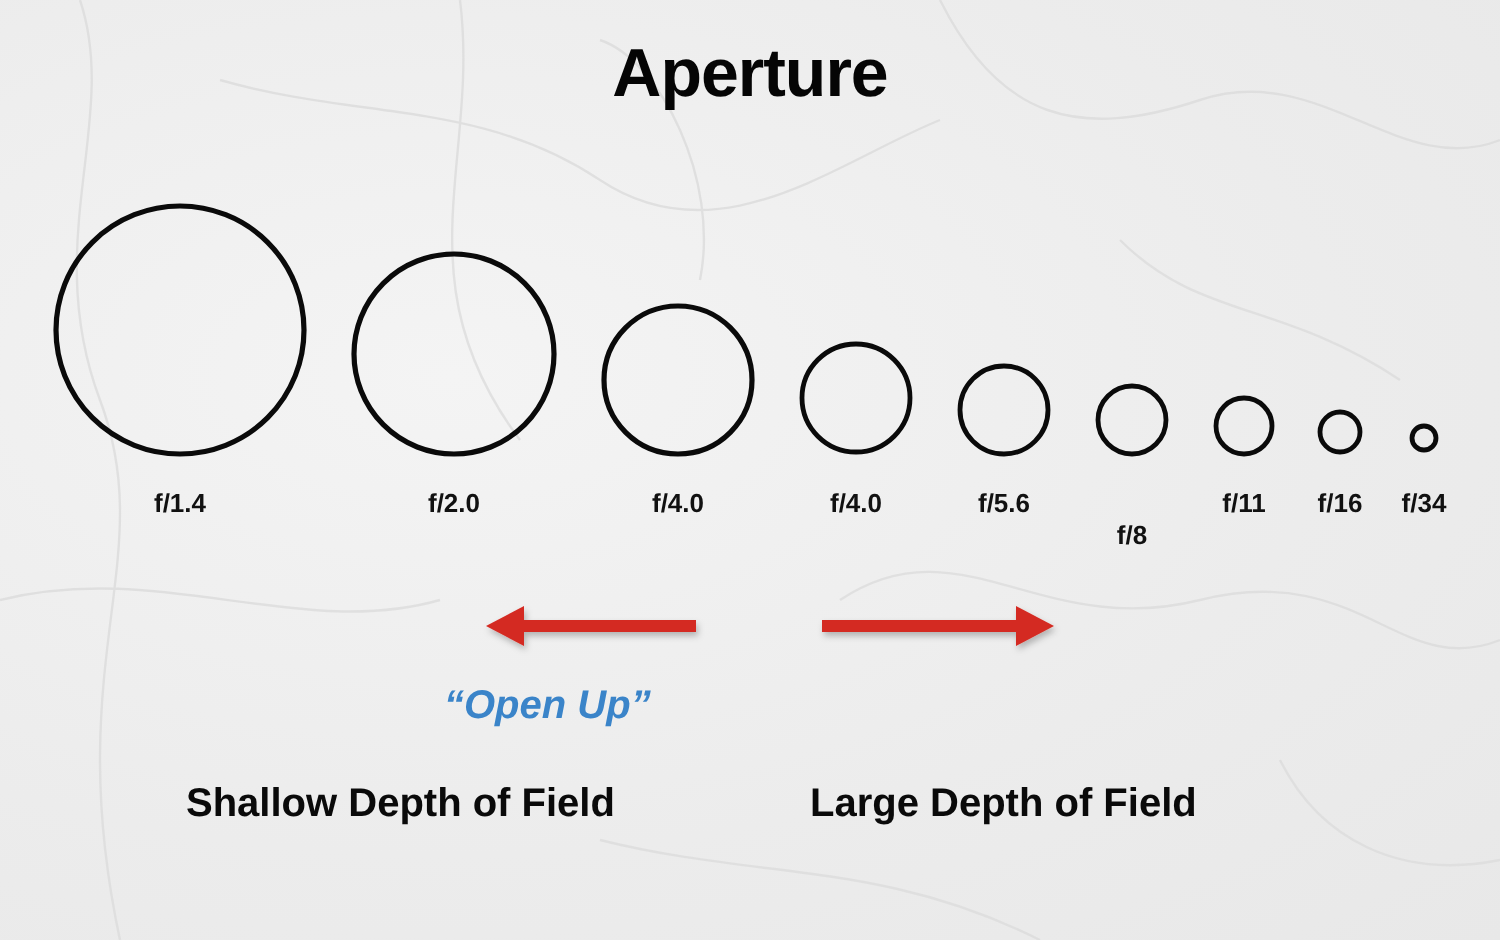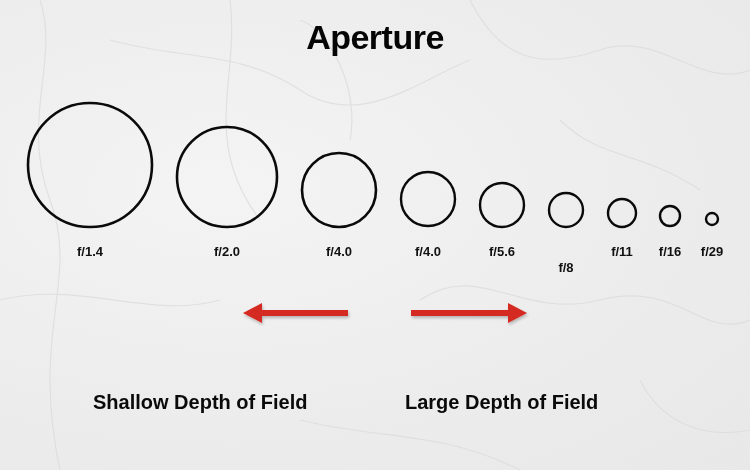--- a/index.html
+++ b/index.html
@@ -69,35 +69,36 @@
     </svg>
   <div id="labels">
       <div class="flabel" style="left: 90px;">f/1.4</div>
       <div class="flabel" style="left: 227px;">f/2.0</div>
       <div class="flabel" style="left: 339px;">f/4.0</div>
       <div class="flabel" style="left: 428px;">f/4.0</div>
       <div class="flabel" style="left: 502px; text-align: right;">f/5.6</div>
       <div class="flabel" style="left: 566px; margin-top: 16px;">f/8</div>
       <div class="flabel" style="left: 622px;">f/11</div>
       <div class="flabel" style="left: 670px;">f/16</div>
-      <div class="flabel" style="left: 712px;">f/29</div>
+      <div class="flabel" style="left: 712px;">f/34</div>
     </div>
 
   <svg class="arrow" width="750" height="470">
     <defs>
       <filter id="sh" x="-20%" y="-50%" width="140%" height="200%">
         <feDropShadow dx="1" dy="2" stdDeviation="1.5" flood-color="#000" flood-opacity="0.25"></feDropShadow>
       </filter>
     </defs>
     <g filter="url(#sh)">
       <rect x="258" y="310" width="90" height="6" fill="#d42a22"></rect>
       <polygon points="243,313 262,303 262,323" fill="#d42a22"></polygon>
     </g>
     <g filter="url(#sh)">
       <rect x="411" y="310" width="100" height="6" fill="#d42a22"></rect>
       <polygon points="527,313 508,303 508,323" fill="#d42a22"></polygon>
     </g>
   </svg>
 
+  <div class="quote" style="left:222px">“Open Up”</div>
 
   <div class="dof" style="left:93px">Shallow Depth of Field</div>
   <div class="dof" style="left:405px">Large Depth of Field</div>
 </div>
 
 </body></html>

